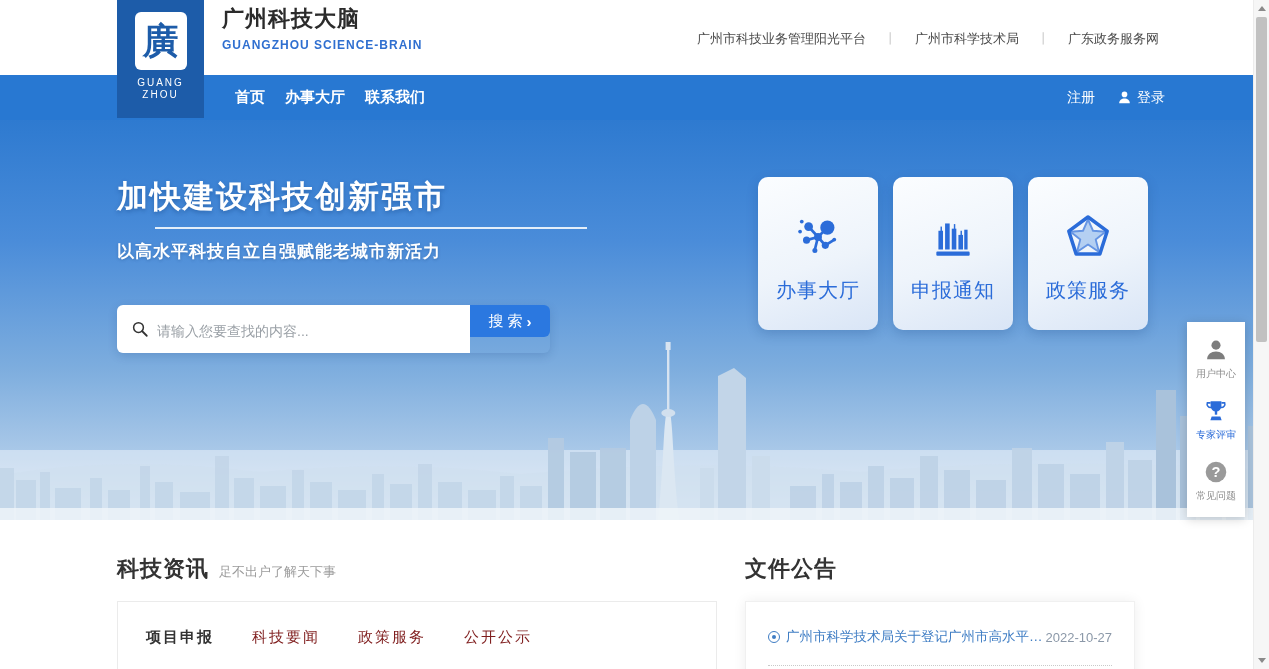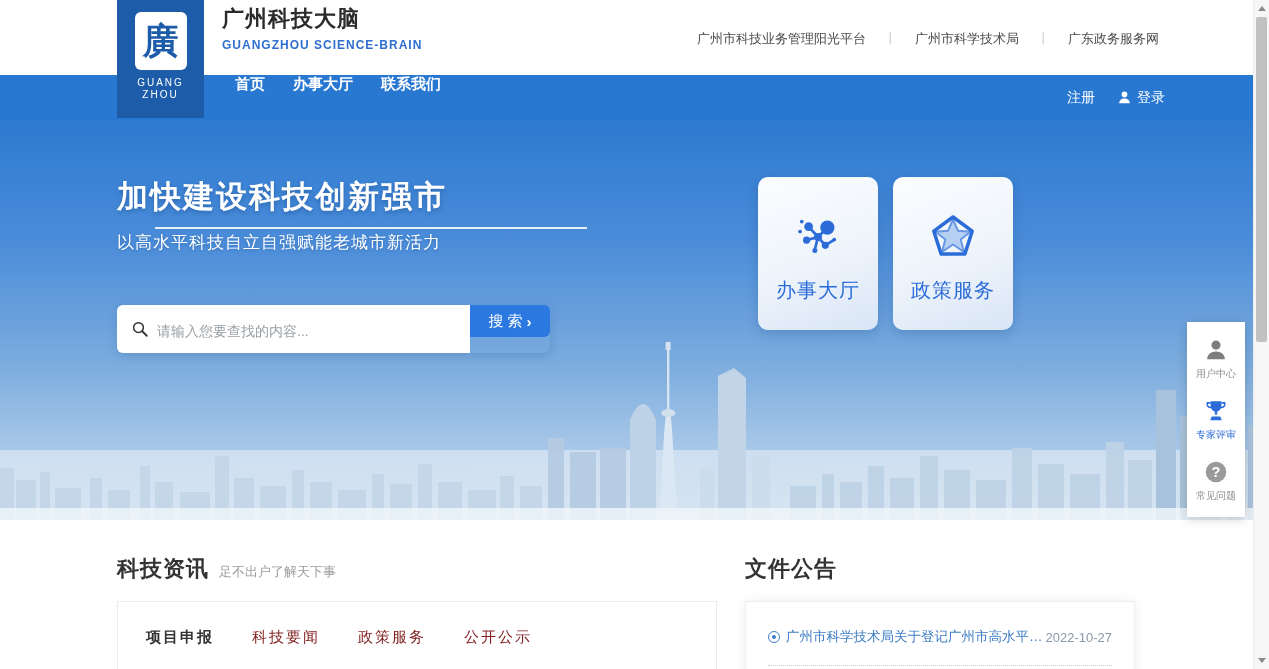--- a/index.html
+++ b/index.html
@@ -20,33 +20,33 @@
   .logo-city { margin-top:7px; color:#fff; font-size:10px; letter-spacing:2px; text-align:center; line-height:12px; }
   .brand { position:absolute; left:222px; top:4px; }
   .brand-title { font-size:22px; font-weight:bold; color:#2b2b2b; letter-spacing:1px; }
   .brand-sub { font-size:12px; color:#2f6fd0; letter-spacing:1px; margin-top:4px; font-weight:bold; }
   .header-links { position:absolute; right:110px; top:30px; display:flex; align-items:center; font-size:13px; color:#4a4a4a; }
   .header-links a { color:#4a4a4a; text-decoration:none; cursor:pointer; }
   .hl-sep { color:#c9c9c9; margin:0 18px; font-size:13px; }
 
   
   .nav { position:relative; height:45px; background:#2878d2; z-index:20; }
-  .nav-items { position:absolute; left:235px; top:0; height:45px; display:flex; gap:28px; }
+  .nav-items { position:absolute; left:235px; top:0; height:45px; display:flex; align-items:center; gap:20px; }
   .nav-item { color:#fff; font-size:15px; font-weight:bold; cursor:pointer; }
   .nav-right { position:absolute; right:104px; top:0; height:45px; display:flex; align-items:center; gap:22px; color:#fff; font-size:14px; }
   .nav-right .reg { cursor:pointer; }
   .login { display:flex; align-items:center; gap:5px; cursor:pointer; }
 
   
   .hero { position:relative; height:400px; background:linear-gradient(180deg,#2e7ad0 0%,#4a8cd9 30%,#7dadde 62%,#aecbe9 85%,#d9e6f3 100%); overflow:hidden; }
   .skyline { position:absolute; left:0; bottom:0; width:1269px; height:300px; }
   .hero-text { position:absolute; left:117px; top:56px; z-index:5; }
   .hero-title { color:#fff; font-size:31px; font-weight:bold; letter-spacing:2px; text-shadow:0 2px 4px rgba(10,50,110,.35); }
   .hero-underline { width:432px; height:2px; background:rgba(255,255,255,.85); margin:9px 0 0 38px; }
-  .hero-sub { color:#fff; font-size:17px; margin-top:2px; letter-spacing:1px; text-shadow:0 1px 3px rgba(10,50,110,.3); }
+  .hero-sub { color:#fff; font-size:17px; margin-top:11px; letter-spacing:1px; text-shadow:0 1px 3px rgba(10,50,110,.3);font-weight:bold; }
   .search-wrap { position:absolute; left:117px; top:185px; display:flex; z-index:5; box-shadow:0 3px 10px rgba(20,60,120,.18); border-radius:6px; }
   .search-input-wrap { position:relative; }
   .search-input { width:353px; height:48px; border:none; outline:none; border-radius:6px 0 0 6px; padding:4px 12px 0 40px; font-size:14px; color:#333; font-family:"Liberation Sans",sans-serif; }
   .search-input::placeholder { color:#9aa0a6; }
   .mag { position:absolute; left:14px; top:15px; width:18px; height:18px; }
   .search-btn { width:80px; height:32px; background:#2b78e0; color:#fff; border:none; border-radius:0 6px 6px 0; font-size:15px; cursor:pointer; display:flex; align-items:center; justify-content:center; gap:4px; font-family:"Liberation Sans",sans-serif; }
   .search-btn .chev { font-size:15px; font-weight:bold; }
 
   .hero-cards { position:absolute; left:758px; top:57px; display:flex; gap:15px; z-index:5; }
   .hcard { width:120px; height:153px; border-radius:10px; background:linear-gradient(160deg,#fbfdff 0%,#eef4fb 55%,#d9e5f6 100%); box-shadow:0 4px 12px rgba(20,60,120,.22); display:flex; flex-direction:column; align-items:center; cursor:pointer; }
@@ -245,20 +245,38 @@
             <circle cx="3.4" cy="9.4" r="0.9"></circle>
             <circle cx="19.8" cy="13.2" r="0.9"></circle>
           </g>
         </svg>
       </div>
       <div class="hcard-label">办事大厅</div>
     </div>
     <div class="hcard">
       <div class="hcard-icon">
         <svg width="50" height="50" viewBox="0 0 24 24">
+          <g fill="#2b6cd9">
+            <rect x="4" y="19" width="16" height="2" rx="0.5"></rect>
+            <rect x="5" y="9" width="2.2" height="9"></rect>
+            <rect x="8.2" y="5.5" width="2.2" height="12.5"></rect>
+            <rect x="11.4" y="8" width="2.2" height="10"></rect>
+            <rect x="14.6" y="11" width="2.2" height="7"></rect>
+            <rect x="17.4" y="8.5" width="1.6" height="9.5"></rect>
+            <rect x="6" y="7" width="0.7" height="2.5"></rect>
+            <rect x="12.4" y="5.8" width="0.7" height="2.6"></rect>
+            <rect x="15.6" y="9" width="0.7" height="2.4"></rect>
+          </g>
+        </svg>
+      </div>
+      <div class="hcard-label">申报通知</div>
+    </div>
+    <div class="hcard">
+      <div class="hcard-icon">
+        <svg width="50" height="50" viewBox="0 0 24 24">
           <polygon points="12,3.6 14.4,9 20.4,9.5 15.7,13.2 17.3,19.2 12,15.6 6.7,19.2 8.3,13.2 3.6,9.5 9.6,9" fill="#9cc0ee" opacity="0.7" stroke="#2b6cd9" stroke-width="0.9" stroke-linejoin="round"></polygon>
           <polygon points="12,2.4 21.2,9.2 17.7,20.2 6.3,20.2 2.8,9.2" fill="none" stroke="#2b6cd9" stroke-width="1.7" stroke-linejoin="round"></polygon>
         </svg>
       </div>
       <div class="hcard-label">政策服务</div>
     </div>
   </div>
 </div>
 
 <div class="float-bar">

